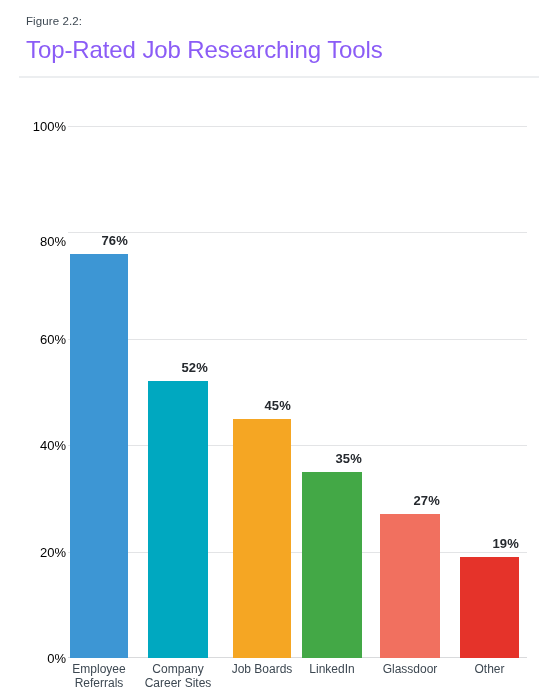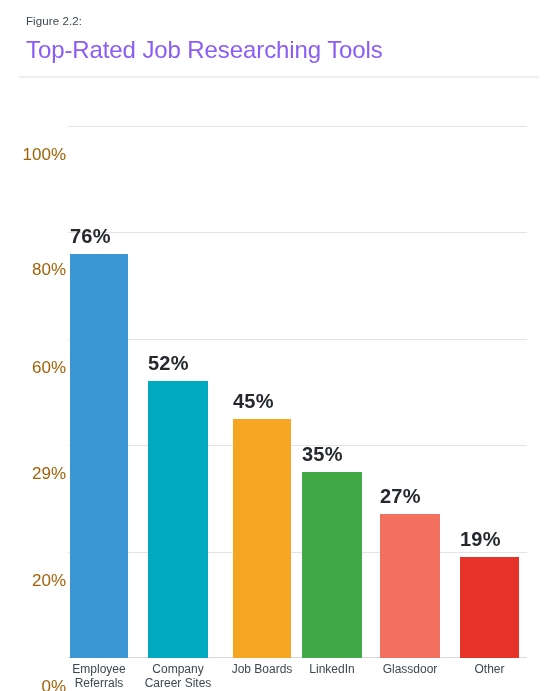--- a/index.html
+++ b/index.html
@@ -76,45 +76,44 @@
     width: 459px;
     height: 1px;
     background: #d9dadc;
     bottom: 0;
   }
   .ytick-wrap {
     position: absolute;
     left: 0;
     width: 60px;
     text-align: right;
-    font-size: 17px;
+    font-size: 13px;
     line-height: 13px;
-    color: #a16207;
+    color: #000000;
     transform: translateY(-50%);
-    margin-top: 28px;
   }
 
   
   .bar-slot {
     position: absolute;
     bottom: 0;
     height: 532px;
   }
   .bar {
     position: absolute;
     bottom: 0;
     left: 0;
     width: 100%;
   }
   .bar-value {
     position: absolute;
     left: 0;
     width: 100%;
-    text-align: left;
-    font-size: 20px;
+    text-align: right;
+    font-size: 13px;
     font-weight: bold;
     color: #25292e;
     letter-spacing: 0.2px;
   }
   .bar-cat {
     position: absolute;
     top: 536px;
     left: -14px;
     width: calc(100% + 28px);
     text-align: center;
@@ -140,21 +139,21 @@
     <div id="gridlines">
         <div class="gridline" style="top: 425.6px;"></div>
         <div class="gridline" style="top: 319.2px;"></div>
         <div class="gridline" style="top: 212.8px;"></div>
         <div class="gridline" style="top: 106.4px;"></div>
         <div class="gridline" style="top: 0px;"></div>
       </div>
     <div id="yticks">
         <div class="ytick-wrap" style="top: 532px; left: -62px;">0%</div>
         <div class="ytick-wrap" style="top: 425.6px; left: -62px;">20%</div>
-        <div class="ytick-wrap" style="top: 319.2px; left: -62px;">29%</div>
+        <div class="ytick-wrap" style="top: 319.2px; left: -62px;">40%</div>
         <div class="ytick-wrap" style="top: 212.8px; left: -62px;">60%</div>
         <div class="ytick-wrap" style="top: 115px; left: -62px;">80%</div>
         <div class="ytick-wrap" style="top: 0px; left: -62px;">100%</div>
       </div>
     <div class="axis-baseline"></div>
     <div id="bars">
         <div class="bar-slot" style="left: 2px; width: 58px;">
           <div class="bar" title="Employee Referrals: 76%" style="height: 404.32px; background: rgb(61, 150, 212);"></div>
           <div class="bar-value" style="bottom: 410.32px;">76%</div>
           <div class="bar-cat">

